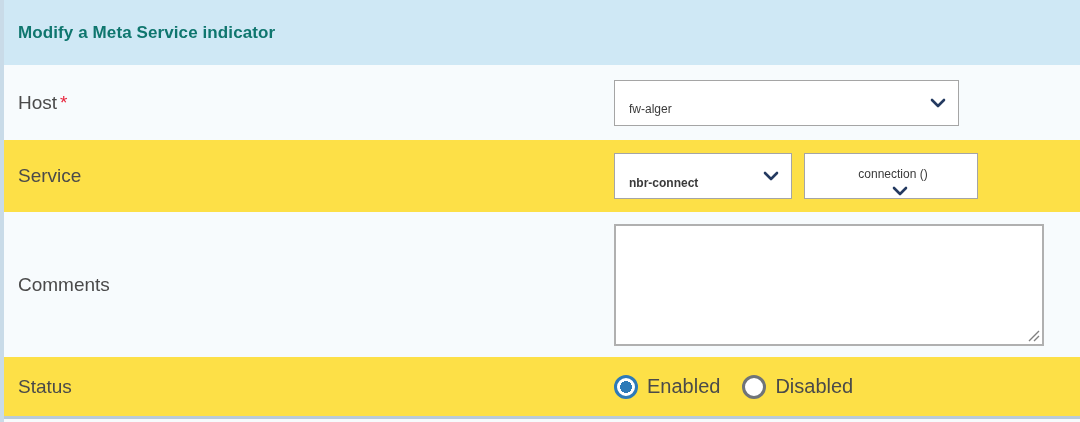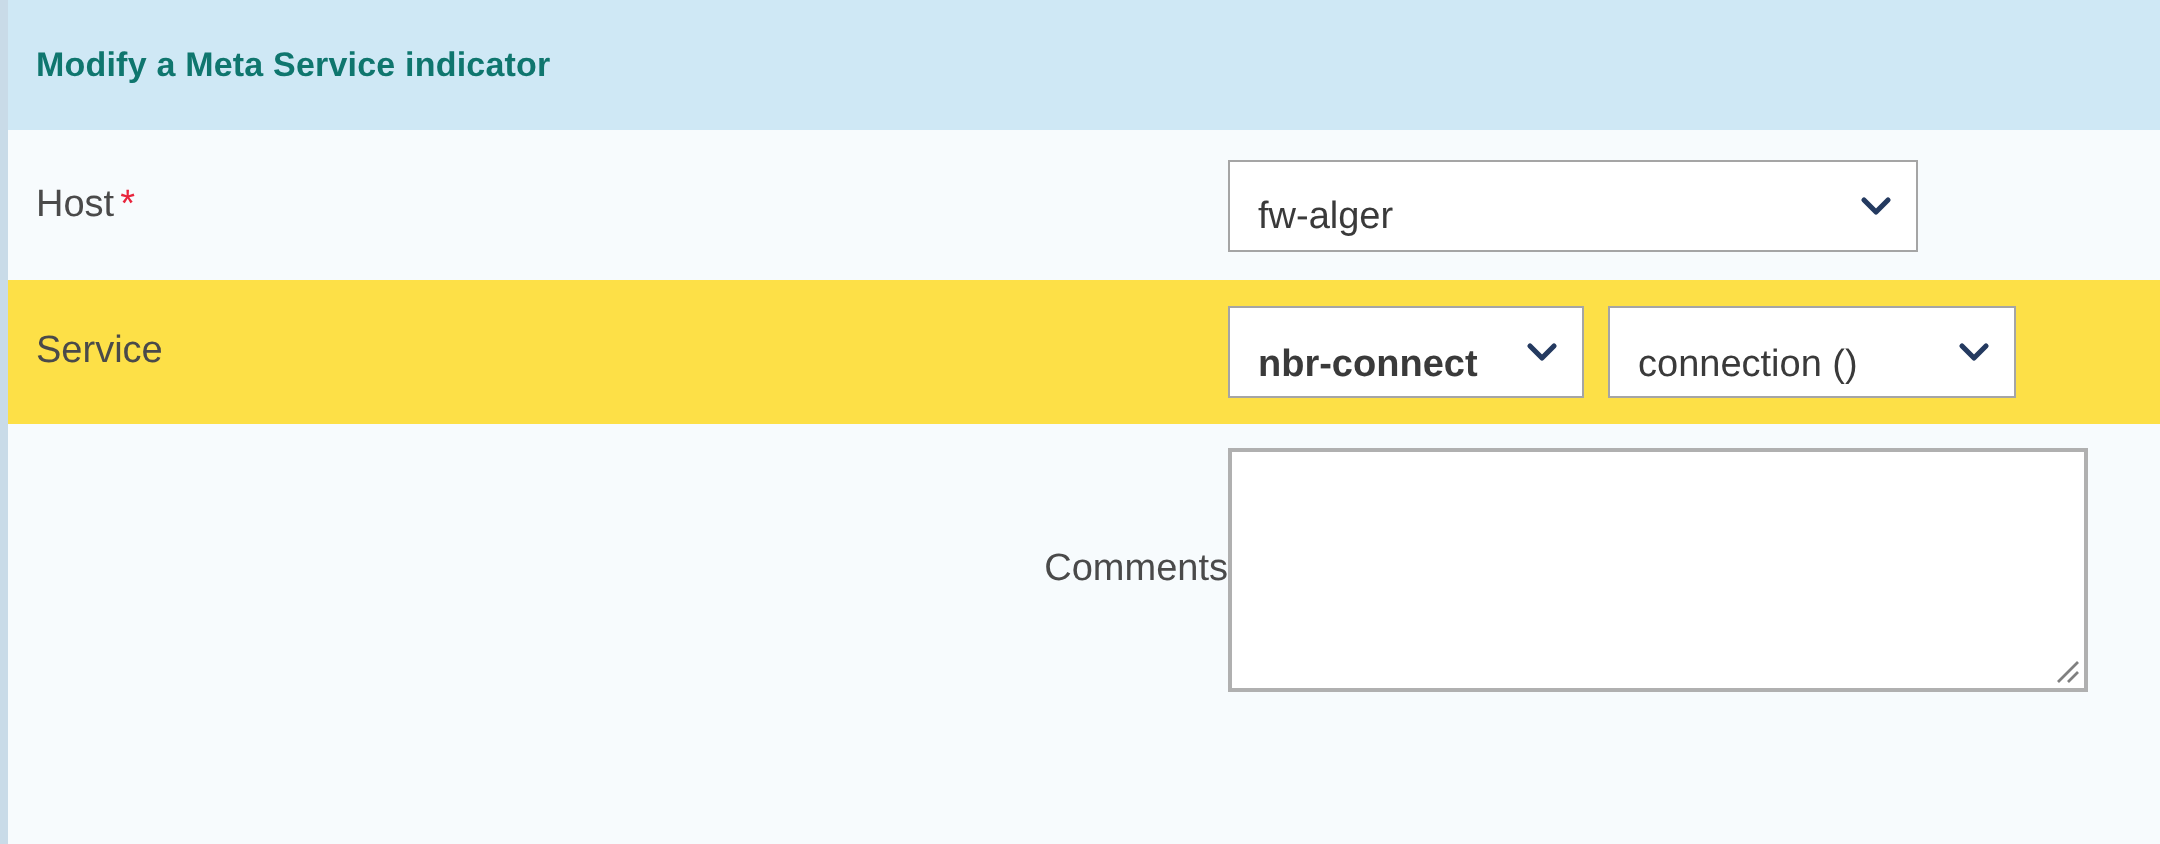--- a/index.html
+++ b/index.html
@@ -43,21 +43,21 @@
     display: flex;
     align-items: center;
     box-sizing: border-box;
     padding-left: 14px;
   }
   .row-light { background: #f7fbfd; }
   .row-dark  { background: #fde047; }
 
   .row-host     { height: 75px; }
   .row-service  { height: 72px; }
-  .row-comments { height: 145px; text-align: right; }
+  .row-comments { height: 145px; }
   .row-status   { height: 62px; border-bottom: 3px solid #b9cbda; }
 
   .row-label {
     width: 596px;
     flex: 0 0 596px;
     font-size: 19px;
     color: #4a4a4a;
     font-weight: normal;
   }
   .req-star {
@@ -80,38 +80,38 @@
     background: #ffffff;
     border: 1px solid #a5a5a5;
     height: 46px;
     display: flex;
     align-items: center;
     padding: 0 10px 0 14px;
     cursor: pointer;
     user-select: none;
   }
   .select-value {
-    font-size: 19px;
+    font-size: 12px;
     color: #3a3a3a;
     white-space: nowrap;
     overflow: hidden;
     flex: 1 1 auto;
     margin-top: 13px;
   }
   .chev {
     flex: 0 0 auto;
     width: 20px;
     height: 20px;
     margin-left: 14px;
     display: block;
   }
 
   .select-host    { width: 345px; }
   .select-service { width: 178px; font-weight: bold; }
-  .select-metric  { width: 204px; }
+  .select-metric  { width: 174px; flex-direction: column; }
   .select-metric .select-value { flex: 0 0 auto; }
   .select-metric  { justify-content: space-between; }
 
   
   .textarea-box {
     position: relative;
     box-sizing: border-box;
     width: 430px;
     height: 122px;
     background: #ffffff;
@@ -222,14 +222,31 @@
     <div class="row-field">
       <div class="textarea-box">
         <span class="ta-text"></span>
         <svg class="resize-grip" viewBox="0 0 16 16">
           <path d="M15 5 L5 15 M15 10 L10 15" stroke="#808080" stroke-width="1.4" fill="none"></path>
         </svg>
       </div>
     </div>
   </div>
 
+  <div class="form-row row-dark row-status">
+    <div class="row-label">
+      <span>Status</span>
+    </div>
+    <div class="row-field">
+      <div class="radio-group">
+        <label class="radio-opt">
+          <span class="radio-mark on"></span>
+          <span class="radio-label">Enabled</span>
+        </label>
+        <label class="radio-opt">
+          <span class="radio-mark off"></span>
+          <span class="radio-label">Disabled</span>
+        </label>
+      </div>
+    </div>
+  </div>
 
 </div>
 
 </body></html>

